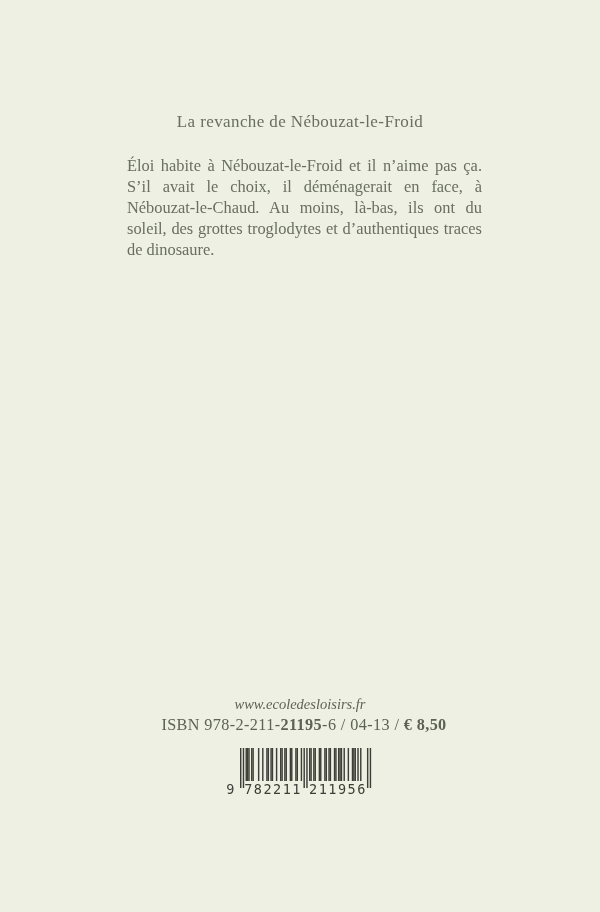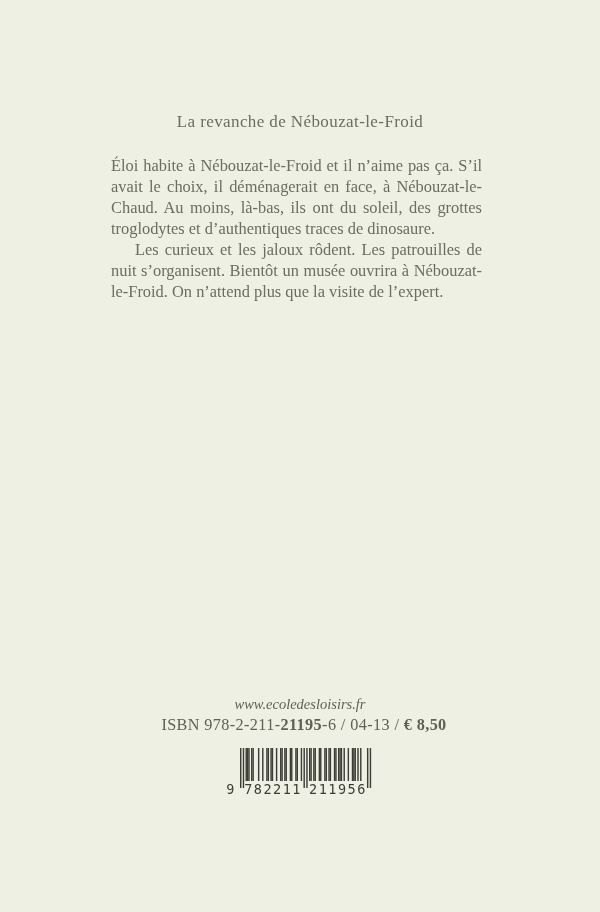--- a/index.html
+++ b/index.html
@@ -31,21 +31,21 @@
   .blurb {
     position: absolute;
     top: 155px;
     left: 111px;
     width: 371px;
     font-size: 16.4px;
     line-height: 21px;
     text-align: justify;
   }
   .blurb p { text-indent: 24px; }
-  .blurb p:first-child { text-indent: 0; }
+  .blurb p:first-child { text-indent: 0; margin-left: 16px; }
   .credit {
     position: absolute;
     top: 591px;
     left: 111px;
     width: 371px;
     font-size: 16.4px;
   }
   .website {
     position: absolute;
     top: 696px;
@@ -78,21 +78,20 @@
 </style>
 </head>
 <body>
 
 <div class="cover">
 
   <div class="title">La revanche de Nébouzat-le-Froid</div>
 
   <div class="blurb">
     <p>Éloi habite à Nébouzat-le-Froid et il n’aime pas ça. S’il avait le choix, il déménagerait en face, à Nébouzat-le-Chaud. Au moins, là-bas, ils ont du soleil, des grottes troglodytes et d’authentiques traces de dinosaure.</p>
-    <p>Les curieux et les jaloux rôdent. Les patrouilles de nuit s’organisent. Bientôt un musée ouvrira à Nébouzat-le-Froid. On n’attend plus que la visite de l’expert.</p>
   </div>
 
 
   <div class="website">www.ecoledesloisirs.fr</div>
 
   <div class="isbn-line"><span>ISBN 978-2-211-</span><b>21195</b><span>-6 / 04-13 / </span><b>€ 8,50</b></div>
 
   <div class="barcode-wrap">
     <svg width="150" height="50" viewBox="0 0 150 50">
         <rect x="15.00" y="0" width="1.43" height="40" fill="#3d3e37"></rect>

